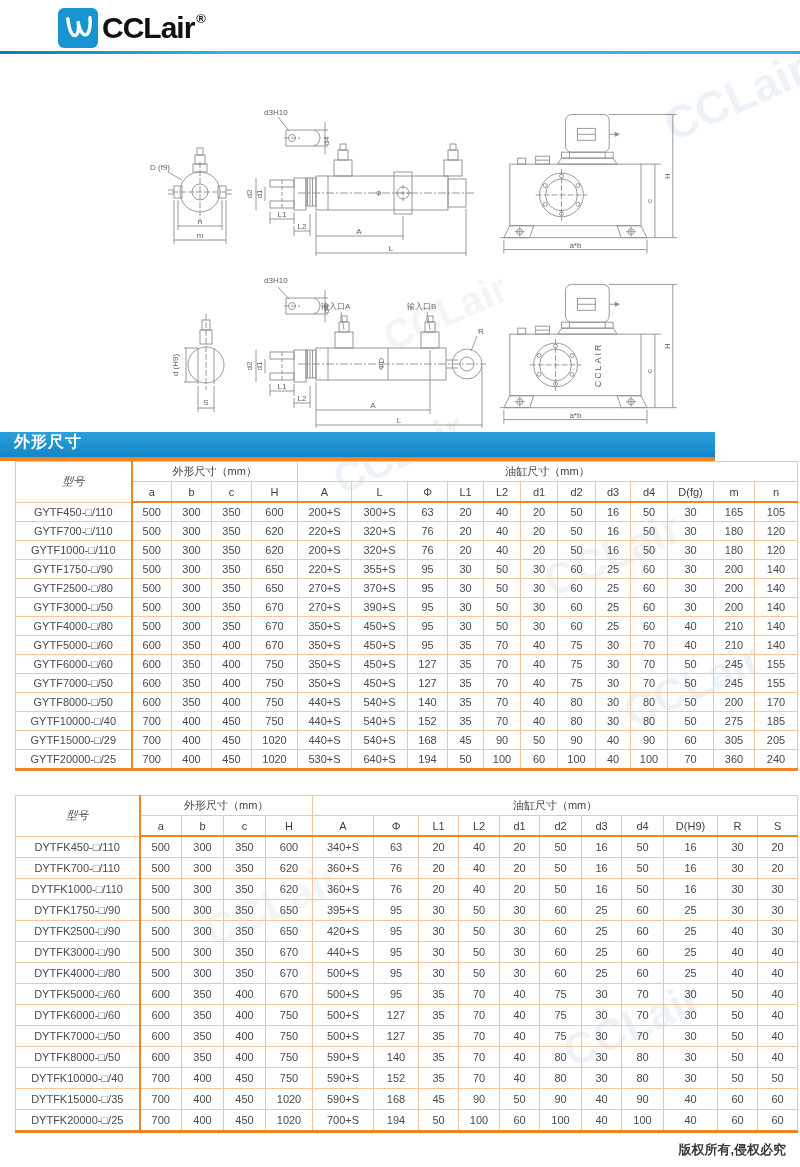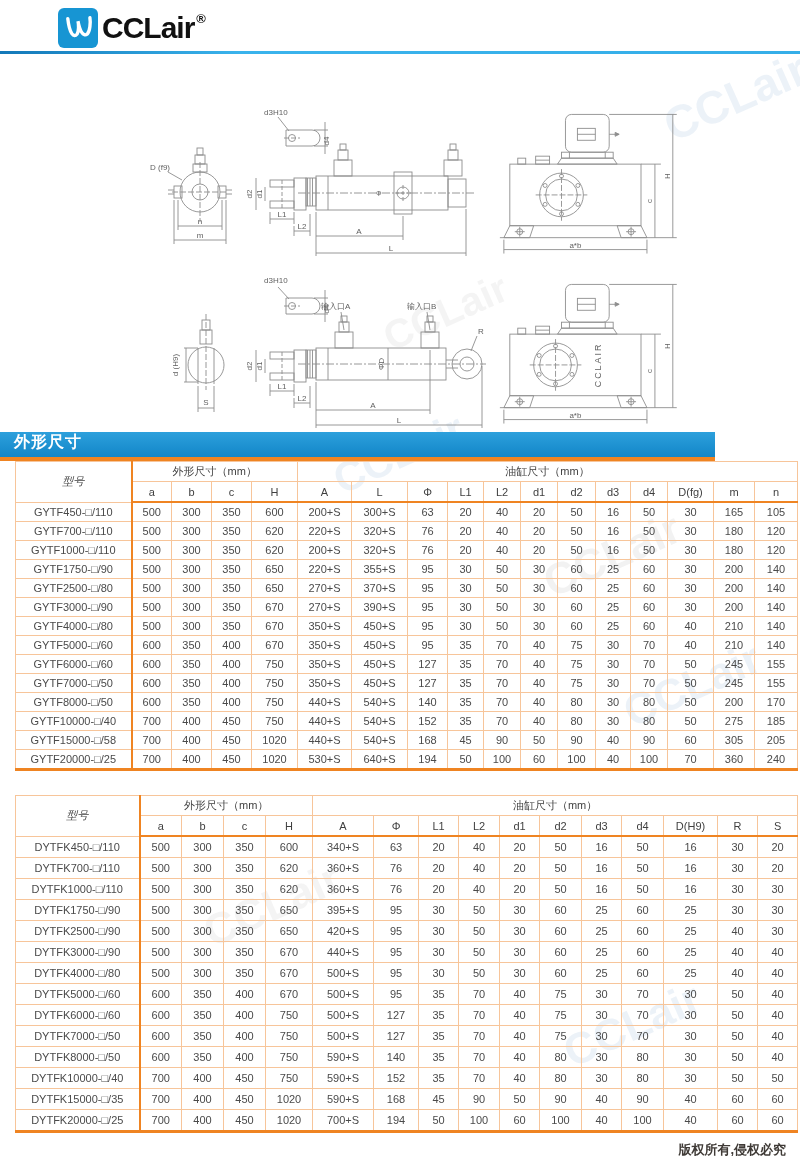--- a/index.html
+++ b/index.html
@@ -492,21 +492,21 @@
             <td>50</td>
             <td>30</td>
             <td>60</td>
             <td>25</td>
             <td>60</td>
             <td>30</td>
             <td>200</td>
             <td>140</td>
           </tr>
           <tr>
-            <td>GYTF3000-□/90</td>
+            <td>GYTF3000-□/50</td>
             <td>500</td>
             <td>300</td>
             <td>350</td>
             <td>670</td>
             <td>270+S</td>
             <td>390+S</td>
             <td>95</td>
             <td>30</td>
             <td>50</td>
             <td>30</td>
@@ -625,21 +625,21 @@
             <td>70</td>
             <td>40</td>
             <td>80</td>
             <td>30</td>
             <td>80</td>
             <td>50</td>
             <td>275</td>
             <td>185</td>
           </tr>
           <tr>
-            <td>GYTF15000-□/58</td>
+            <td>GYTF15000-□/29</td>
             <td>700</td>
             <td>400</td>
             <td>450</td>
             <td>1020</td>
             <td>440+S</td>
             <td>540+S</td>
             <td>168</td>
             <td>45</td>
             <td>90</td>
             <td>50</td>

